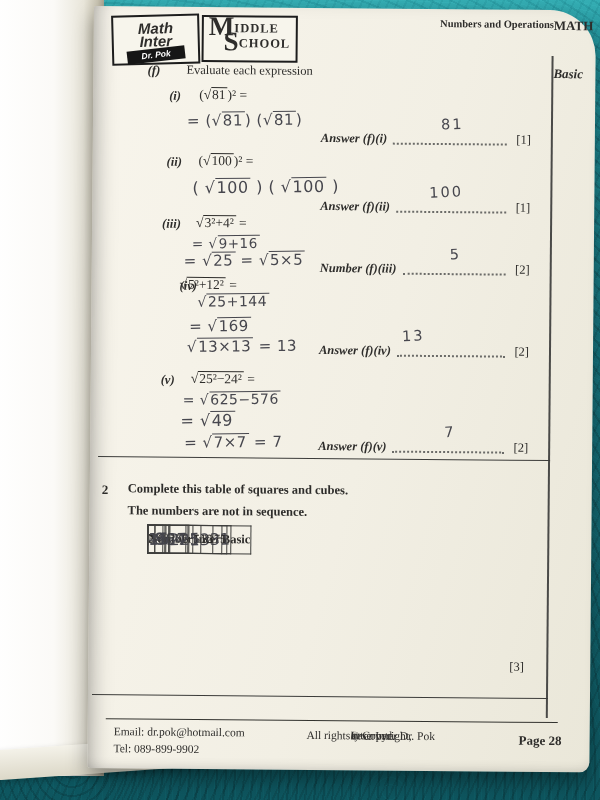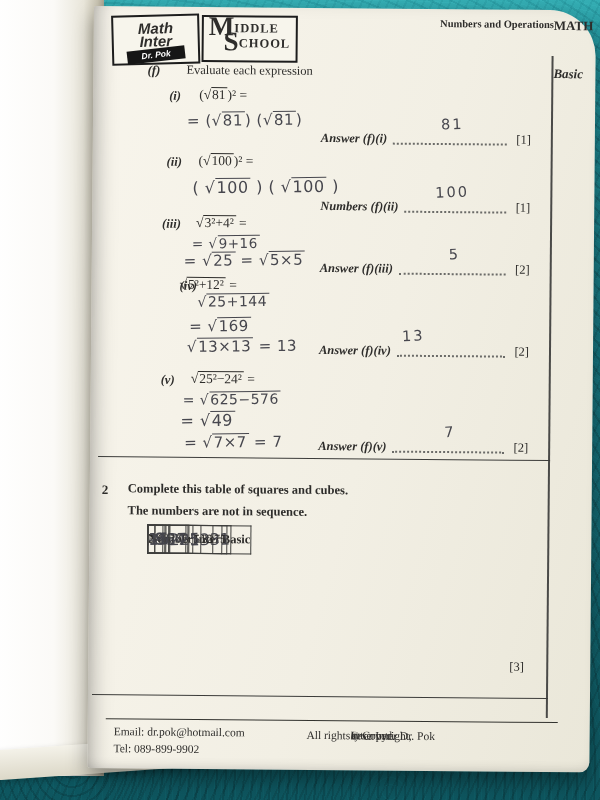--- a/index.html
+++ b/index.html
@@ -160,35 +160,35 @@
         </span>
       <span class="marks">[1]</span>
     </div>
   </div>
 
   <div class="part" style="top:144px">
     <div class="p-label" style="left:74px;top:4px">(ii)</div>
     <div class="p-expr" style="left:106px;top:2px">(<span class="rad">√<span class="vinc">100</span></span>)² =</div>
     <div class="hw work" style="left:100px;top:26px;font-size:16px">( <span class="rad">√<span class="vinc">100</span></span> ) ( <span class="rad">√<span class="vinc">100</span></span> )</div>
     <div class="answer-row" style="top:44px">
-      <span class="ans-label">Numbers (f)(ii)</span>
+      <span class="ans-label">Answer (f)(ii)</span>
       <span class="dots">
           <span class="hw ans-val" style="left:30%">100</span>
         </span>
       <span class="marks">[1]</span>
     </div>
   </div>
 
   <div class="part" style="top:206px">
     <div class="p-label" style="left:70px;top:4px">(iii)</div>
     <div class="p-expr" style="left:104px;top:2px"><span class="rad">√<span class="vinc">3²+4²</span></span> =</div>
     <div class="hw work" style="left:100px;top:22px;font-size:13.5px">= <span class="rad">√<span class="vinc">9+16</span></span></div>
     <div class="hw work" style="left:92px;top:38px">= <span class="rad">√<span class="vinc">25</span></span> = <span class="rad">√<span class="vinc">5×5</span></span></div>
     <div class="answer-row" style="top:44px">
-      <span class="ans-label">Answer (f)(iii)</span>
+      <span class="ans-label">Number (f)(iii)</span>
       <span class="dots">
           <span class="hw ans-val" style="left:46%">5</span>
         </span>
       <span class="marks">[2]</span>
     </div>
   </div>
 
   <div class="part" style="top:268px">
     <div class="p-label" style="left:88px;top:4px">(iv)</div>
     <div class="p-expr" style="left:88px;top:2px"><span class="rad">√<span class="vinc">5²+12²</span></span> =</div>
@@ -273,15 +273,16 @@
   </div>
   <div class="foot-center">
     <div>
         <span>© Copyright,</span> 
         <span class="by">by</span> 
         <span>Inter Inter Dr. Pok</span>
       </div>
     <div>All rights reserved.</div>
   </div>
   <div class="foot-right">
+    <div class="foot-page">Page 28</div>
   </div>
 
 </div>
 
 </body></html>

